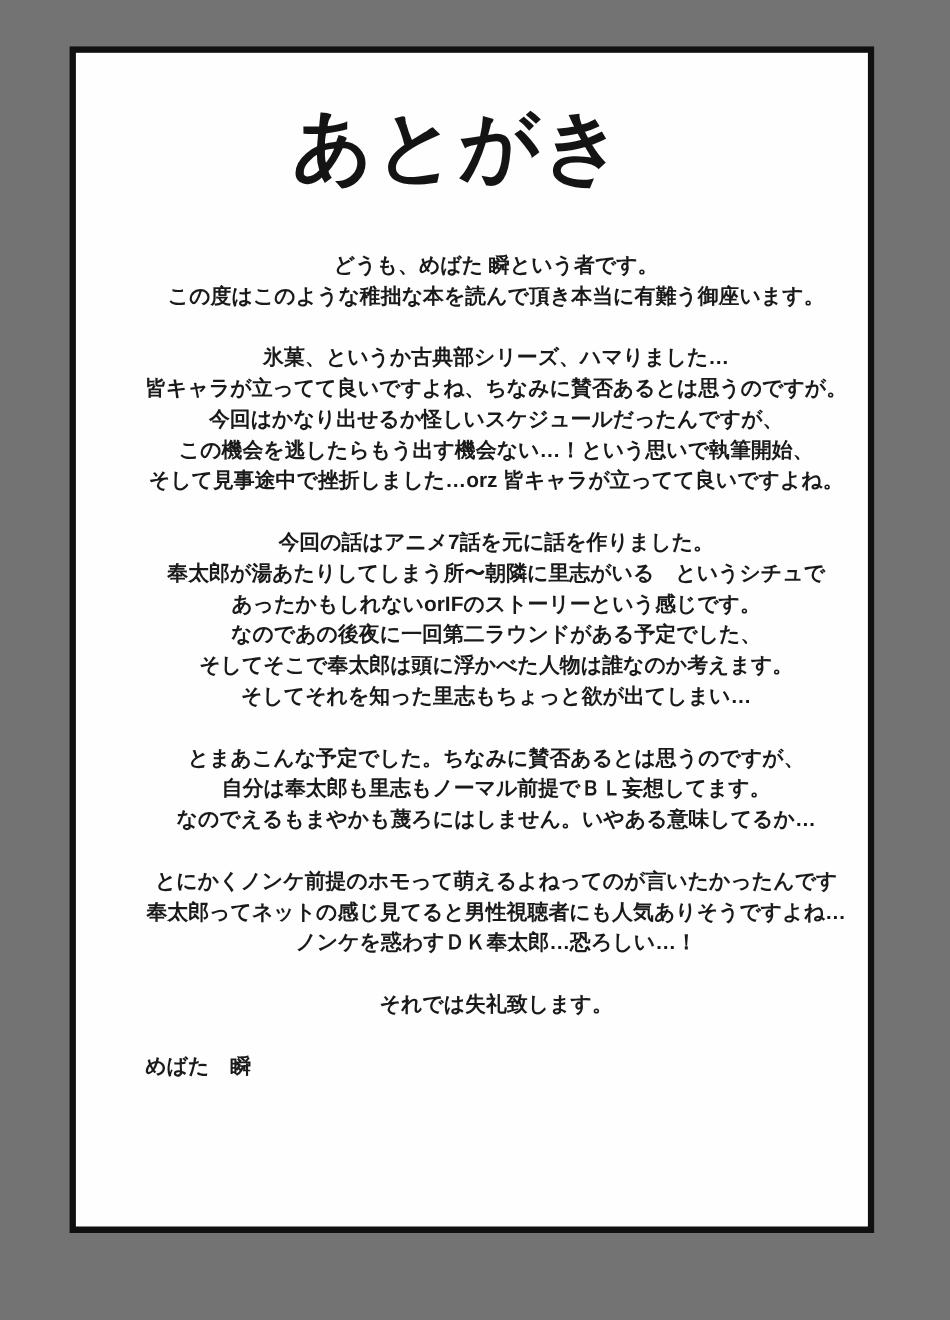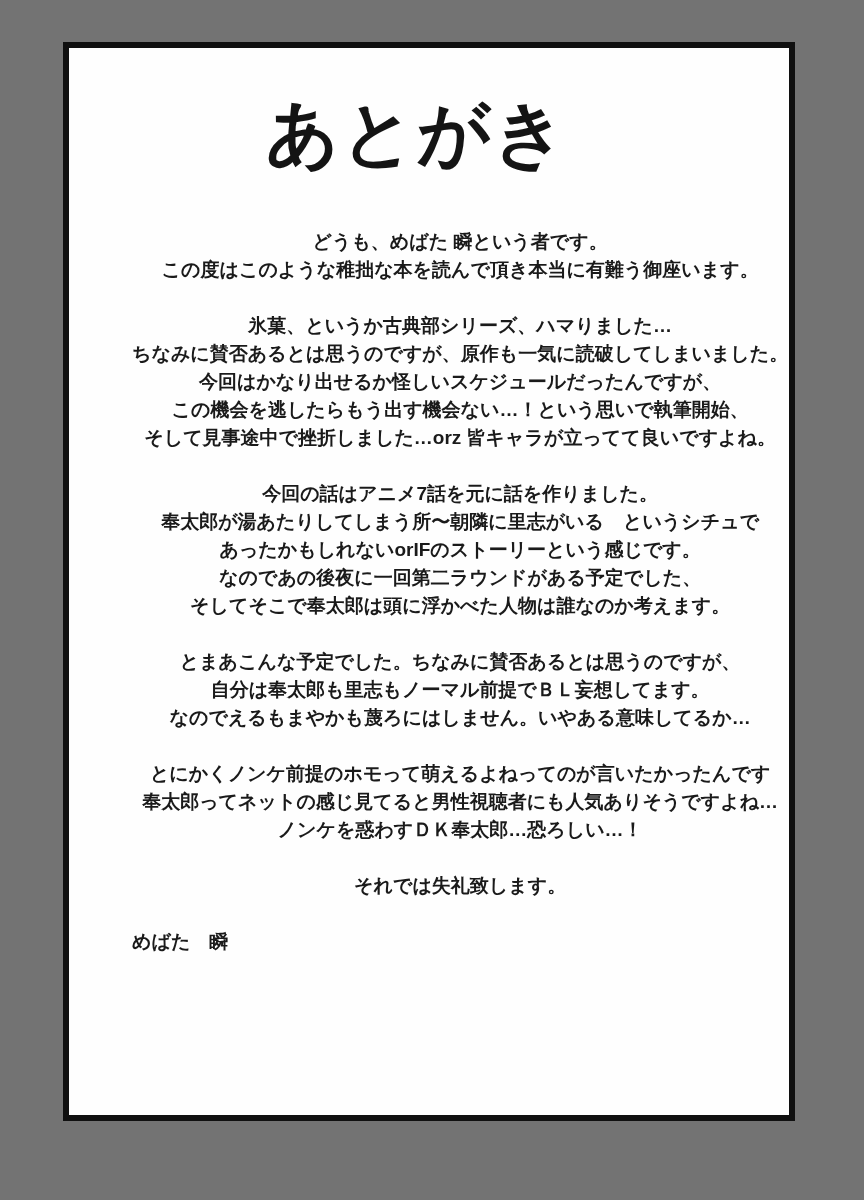--- a/index.html
+++ b/index.html
@@ -65,31 +65,32 @@
 <div class="page">
   <div class="frame">
     <h1 class="title">あとがき</h1>
     <div class="content">
       <p class="para">
         <span class="line">どうも、めばた 瞬という者です。</span>
         <span class="line">この度はこのような稚拙な本を読んで頂き本当に有難う御座います。</span>
       </p>
       <p class="para">
         <span class="line">氷菓、というか古典部シリーズ、ハマりました…</span>
-        <span class="line">ちなみに賛否あるとは思うのですが、原作も一気に読破してしまいました。</span>
+        <span class="line">皆キャラが立ってて良いですよね、ちなみに賛否あるとは思うのですが。</span>
         <span class="line">今回はかなり出せるか怪しいスケジュールだったんですが、</span>
         <span class="line">この機会を逃したらもう出す機会ない…！という思いで執筆開始、</span>
         <span class="line">そして見事途中で挫折しました…orz 皆キャラが立ってて良いですよね。</span>
       </p>
       <p class="para">
         <span class="line">今回の話はアニメ7話を元に話を作りました。</span>
         <span class="line">奉太郎が湯あたりしてしまう所〜朝隣に里志がいる　というシチュで</span>
         <span class="line">あったかもしれないorIFのストーリーという感じです。</span>
         <span class="line">なのであの後夜に一回第二ラウンドがある予定でした、</span>
         <span class="line">そしてそこで奉太郎は頭に浮かべた人物は誰なのか考えます。</span>
+        <span class="line">そしてそれを知った里志もちょっと欲が出てしまい…</span>
       </p>
       <p class="para">
         <span class="line">とまあこんな予定でした。ちなみに賛否あるとは思うのですが、</span>
         <span class="line">自分は奉太郎も里志もノーマル前提でＢＬ妄想してます。</span>
         <span class="line">なのでえるもまやかも蔑ろにはしません。いやある意味してるか…</span>
       </p>
       <p class="para">
         <span class="line">とにかくノンケ前提のホモって萌えるよねってのが言いたかったんです</span>
         <span class="line">奉太郎ってネットの感じ見てると男性視聴者にも人気ありそうですよね…</span>
         <span class="line">ノンケを惑わすＤＫ奉太郎…恐ろしい…！</span>

